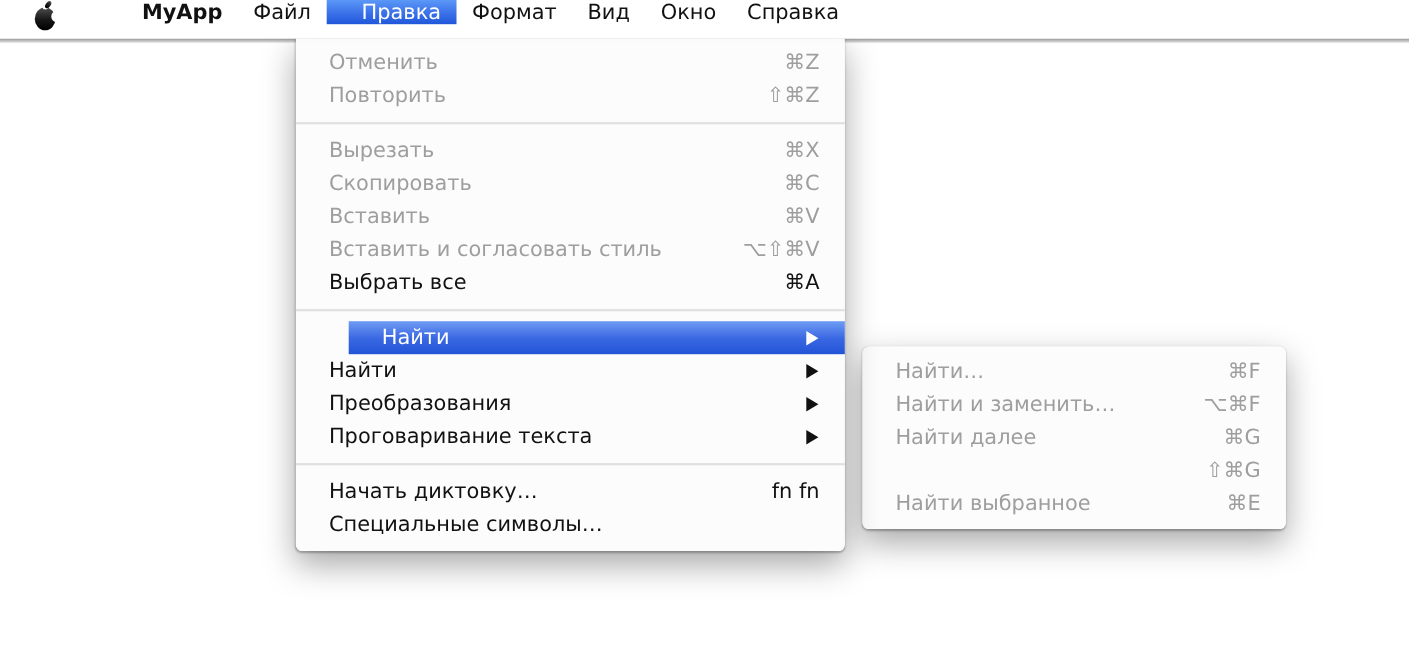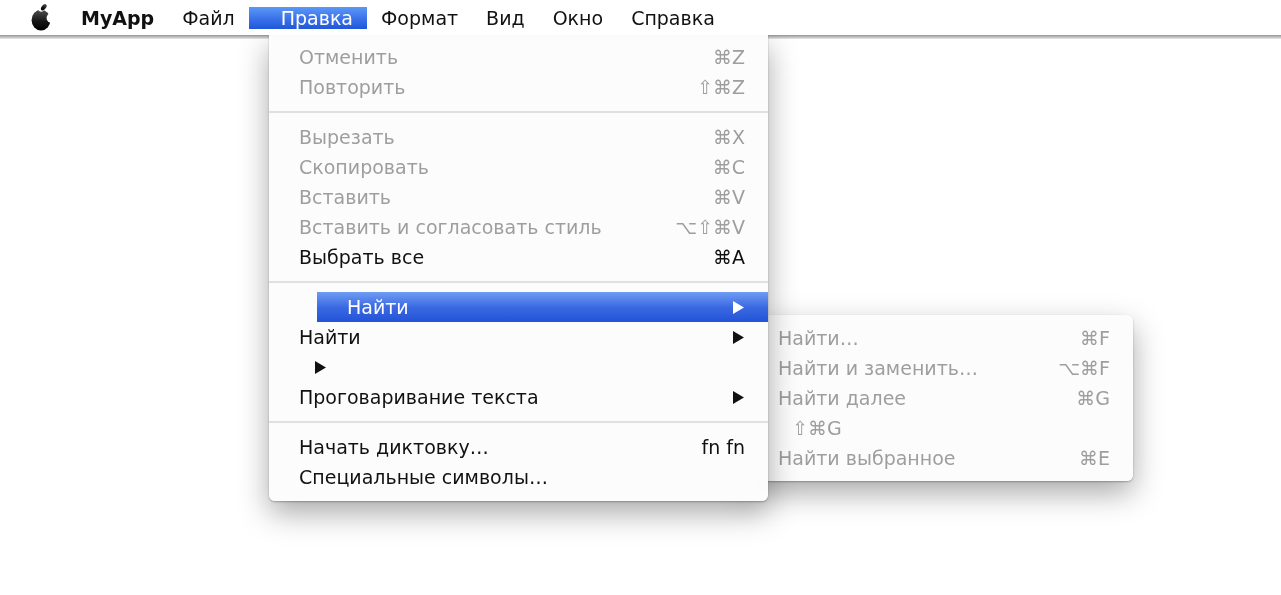--- a/index.html
+++ b/index.html
@@ -6,22 +6,22 @@
   body {
     width:1281px; height:595px; position:relative; overflow:hidden;
     background:#ffffff;
     font-family:"DejaVu Sans","Liberation Sans",sans-serif;
     font-size:19px; color:#111;
   }
 
   
   .menubar {
     position:absolute; top:0; left:0; right:0; height:35px;
-    background:#ffffff; display:flex; align-items:center;
-    padding-left:17px; z-index:6;
+    background:#ffffff; display:flex; align-items:flex-start;
+    padding-left:17px; z-index:6;gap:48px;
   }
   .apple-item { display:flex; align-items:center; padding:0 13px; }
   .mb-item {
     display:flex; align-items:center; padding:0 14px;
     white-space:nowrap; cursor:default;
   }
   .mb-item.bold { font-weight:bold; }
   .mb-item.active {
     background:linear-gradient(180deg,#5b98f7 0%,#3d74ea 50%,#2057da 100%);
     color:#fff;
@@ -39,33 +39,33 @@
     background:rgba(252,252,252,0.98);
     box-shadow:0 1px 2px rgba(0,0,0,0.28), 0 12px 30px rgba(0,0,0,0.34);
     z-index:4;
   }
   #edit-menu {
     left:269px; top:35px; width:499px;
     border-radius:0 0 6px 6px;
     padding:7px 0 9px 0; z-index:5;
   }
   #find-submenu {
-    left:748px; top:315px; width:385px;
+    left:784px; top:315px; width:385px;
     border-radius:6px;
     padding:8px 0; z-index:4;
   }
 
   .menu-item {
     height:30px; line-height:30px;
     display:flex; align-items:center;
     padding:0 23px 0 30px; cursor:default; white-space:nowrap;
   }
   .menu-item .label { flex:1 1 auto; overflow:hidden; }
   .menu-item .shortcut { margin-left:14px; text-align:right; }
-  .menu-item.disabled { color:#9e9e9e; }
+  .menu-item.disabled { color:#9e9e9e;justify-content:flex-end; }
   .menu-item.highlighted {
     background:linear-gradient(180deg,#6f9cf3 0%,#3a68e2 52%,#2254d7 100%);
     color:#fff;
     margin-left:48px;
   }
   .separator { height:2px; background:#e0e0e0; margin:9px 0; }
   .arrow { display:none; width:14px; margin-left:14px; line-height:0; }
   .menu-item.has-sub .arrow { display:block; }
   .arrow svg { display:block; margin-left:auto; }
 </style>
@@ -155,20 +155,21 @@
     </div>
     <div class="menu-item has-sub">
       <span class="label">Найти</span>
       <span class="arrow">
         <svg width="13" height="15" viewBox="0 0 13 15">
           <path d="M1 1 L12 7.5 L1 14 Z" fill="currentColor"></path>
         </svg>
       </span>
     </div>
     <div class="menu-item has-sub">
+      <span class="label">Преобразования</span>
       <span class="arrow">
         <svg width="13" height="15" viewBox="0 0 13 15">
           <path d="M1 1 L12 7.5 L1 14 Z" fill="currentColor"></path>
         </svg>
       </span>
     </div>
     <div class="menu-item has-sub">
       <span class="label">Проговаривание текста</span>
       <span class="arrow">
         <svg width="13" height="15" viewBox="0 0 13 15">

